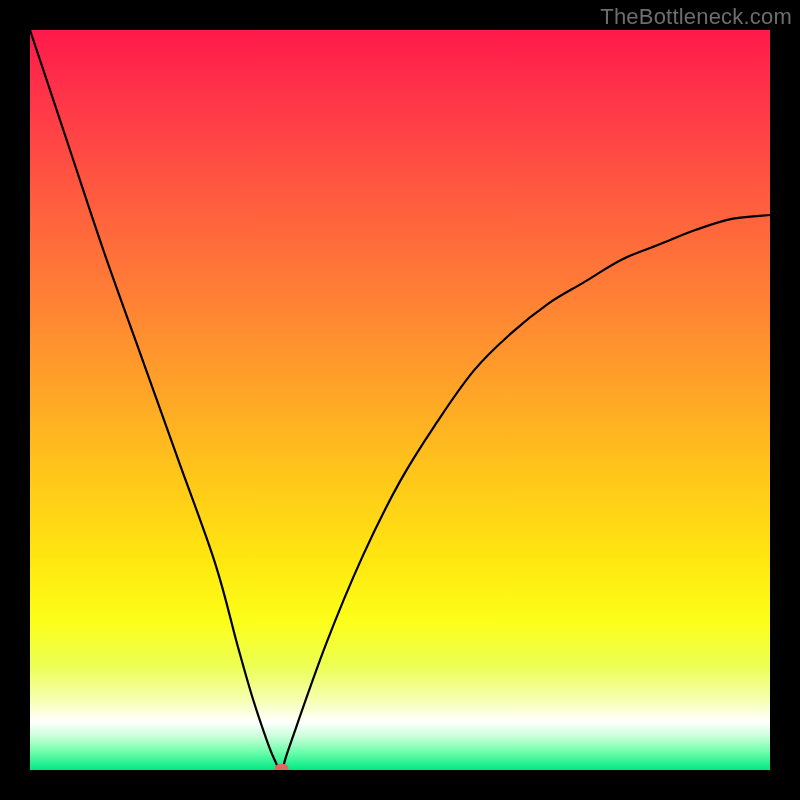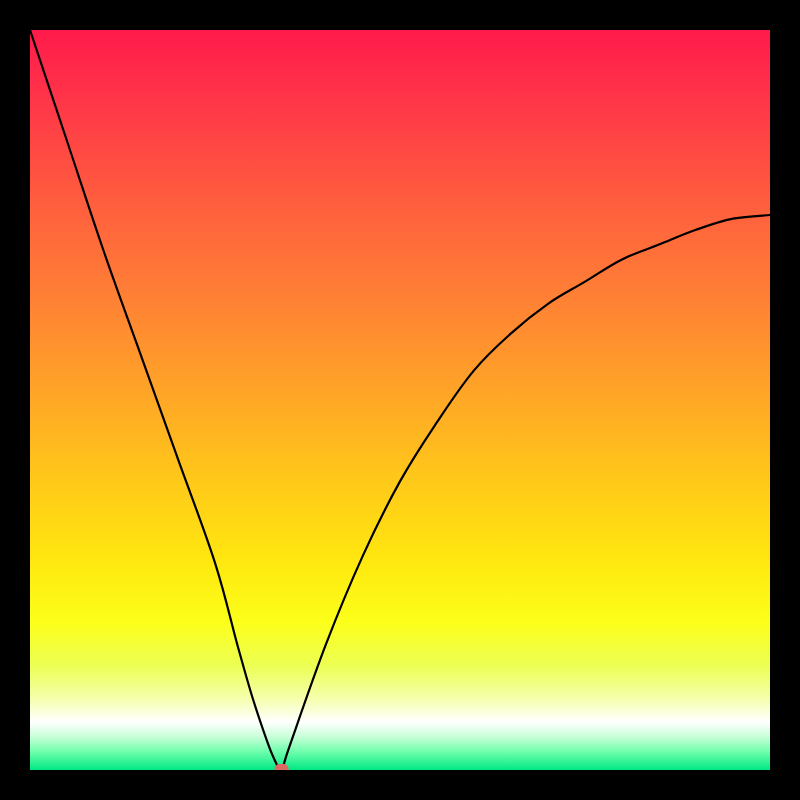--- a/index.html
+++ b/index.html
@@ -35,20 +35,21 @@
     letter-spacing: 0.2px;
     z-index: 10;
   }
   svg { display: block; }
 </style>
 </head>
 <body>
 
 <div class="frame">
 
+  <div class="watermark">TheBottleneck.com</div>
 
   <div class="plot">
     <svg id="chart-svg" width="740" height="740" viewBox="0 0 740 740" preserveAspectRatio="none">
       <defs>
         <linearGradient id="bg-grad" x1="0" y1="0" x2="0" y2="1">
             <stop offset="0%" stop-color="#ff1a4b"></stop>
             <stop offset="10%" stop-color="#ff3748"></stop>
             <stop offset="22%" stop-color="#ff5a3f"></stop>
             <stop offset="35%" stop-color="#ff7d36"></stop>
             <stop offset="48%" stop-color="#ffa228"></stop>

